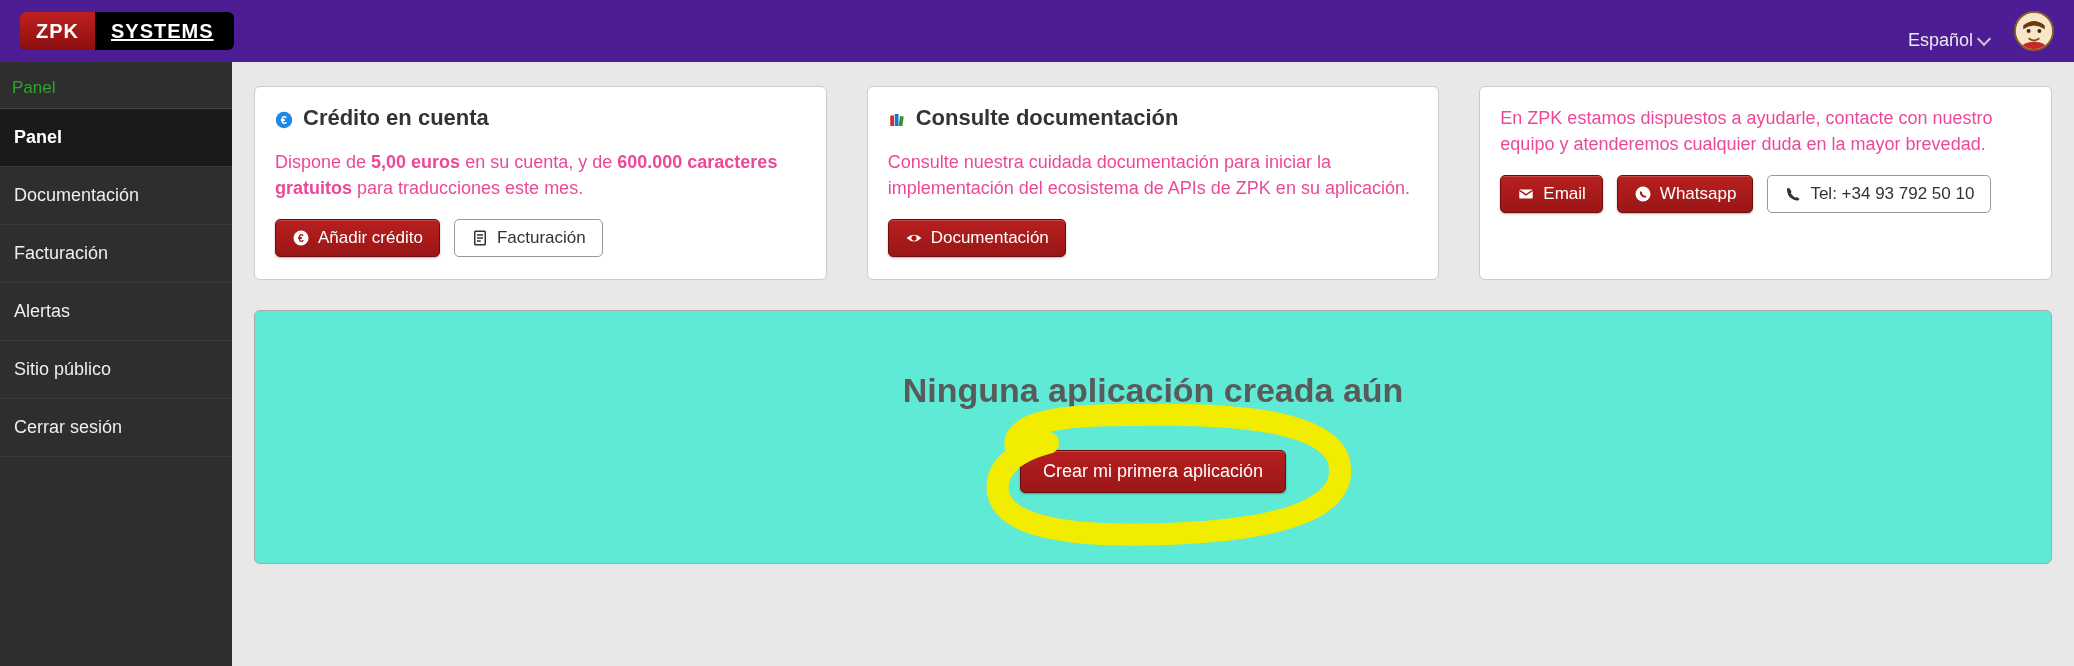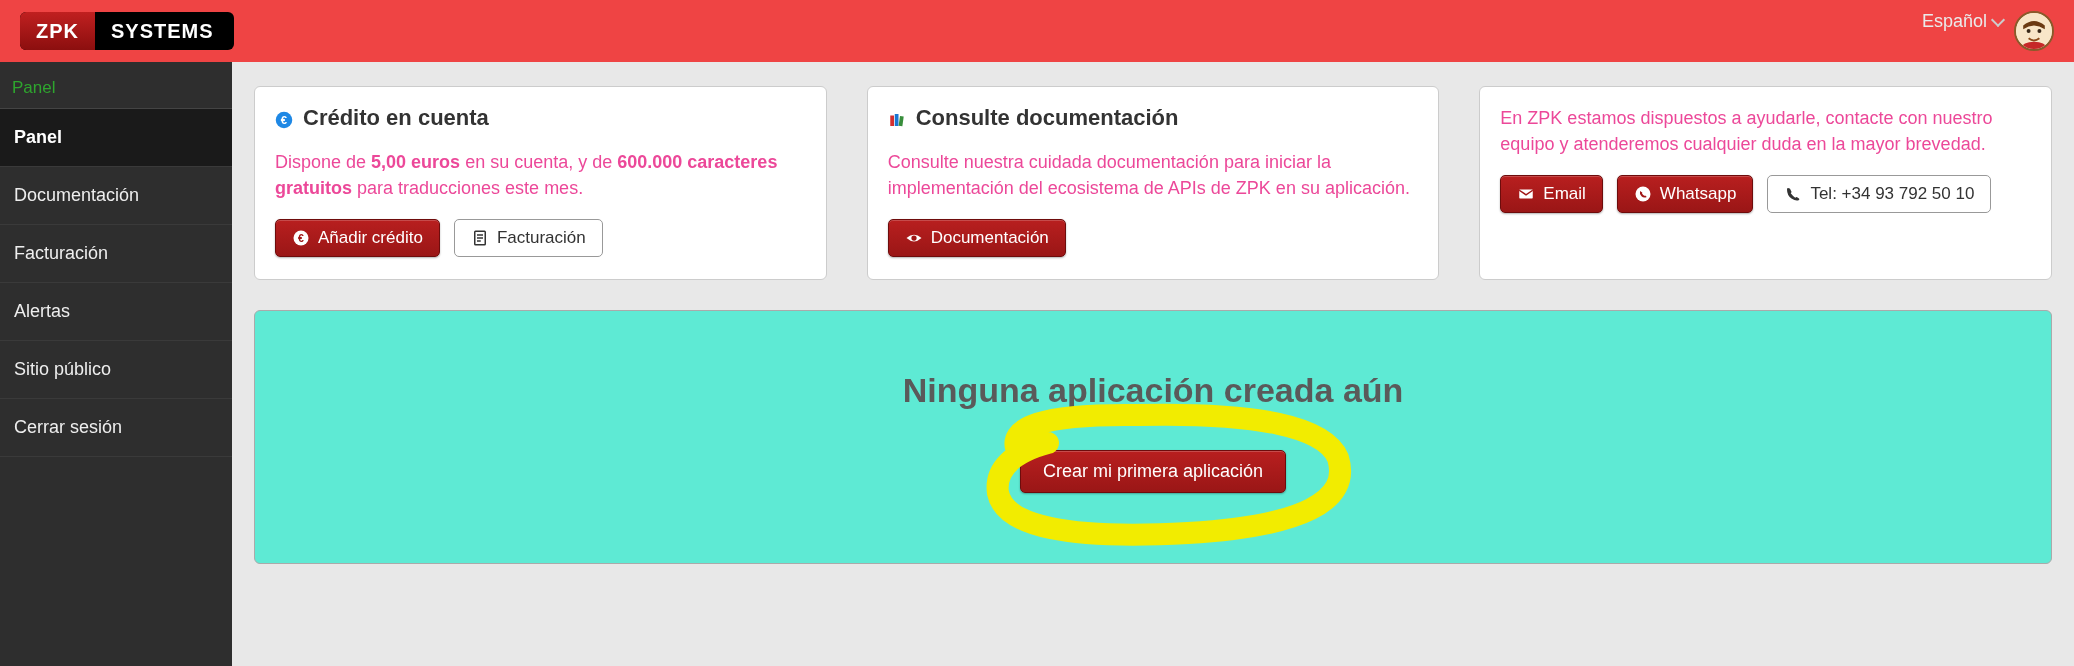--- a/index.html
+++ b/index.html
@@ -6,21 +6,21 @@
   body {
     font-family: Arial, Helvetica, sans-serif;
     background: #e8e8e8;
     color: #333;
     width: 2074px;
     height: 666px;
     overflow: hidden;
   }
   .topbar {
     height: 62px;
-    background: #ef4444;
+    background: #4c1d95;
     display: flex;
     align-items: center;
     padding: 0 20px;
     justify-content: space-between;
   }
   .logo {
     display: flex;
     align-items: center;
     background: #000;
     border-radius: 6px;
@@ -34,25 +34,26 @@
     font-size: 20px;
     padding: 8px 16px;
     letter-spacing: 1px;
   }
   .logo-systems {
     color: #fff;
     font-weight: bold;
     font-size: 20px;
     padding: 8px 20px 8px 16px;
     letter-spacing: 1px;
+    text-decoration: underline;
   }
   .top-right {
     display: flex;
-    align-items: flex-start;
-    gap: 11px;
+    align-items: flex-end;
+    gap: 25px;
   }
   .lang {
     color: #eaeaea;
     font-size: 18px;
     display: flex;
     align-items: center;
     gap: 6px;
     cursor: pointer;
   }
   .chevron-down {

